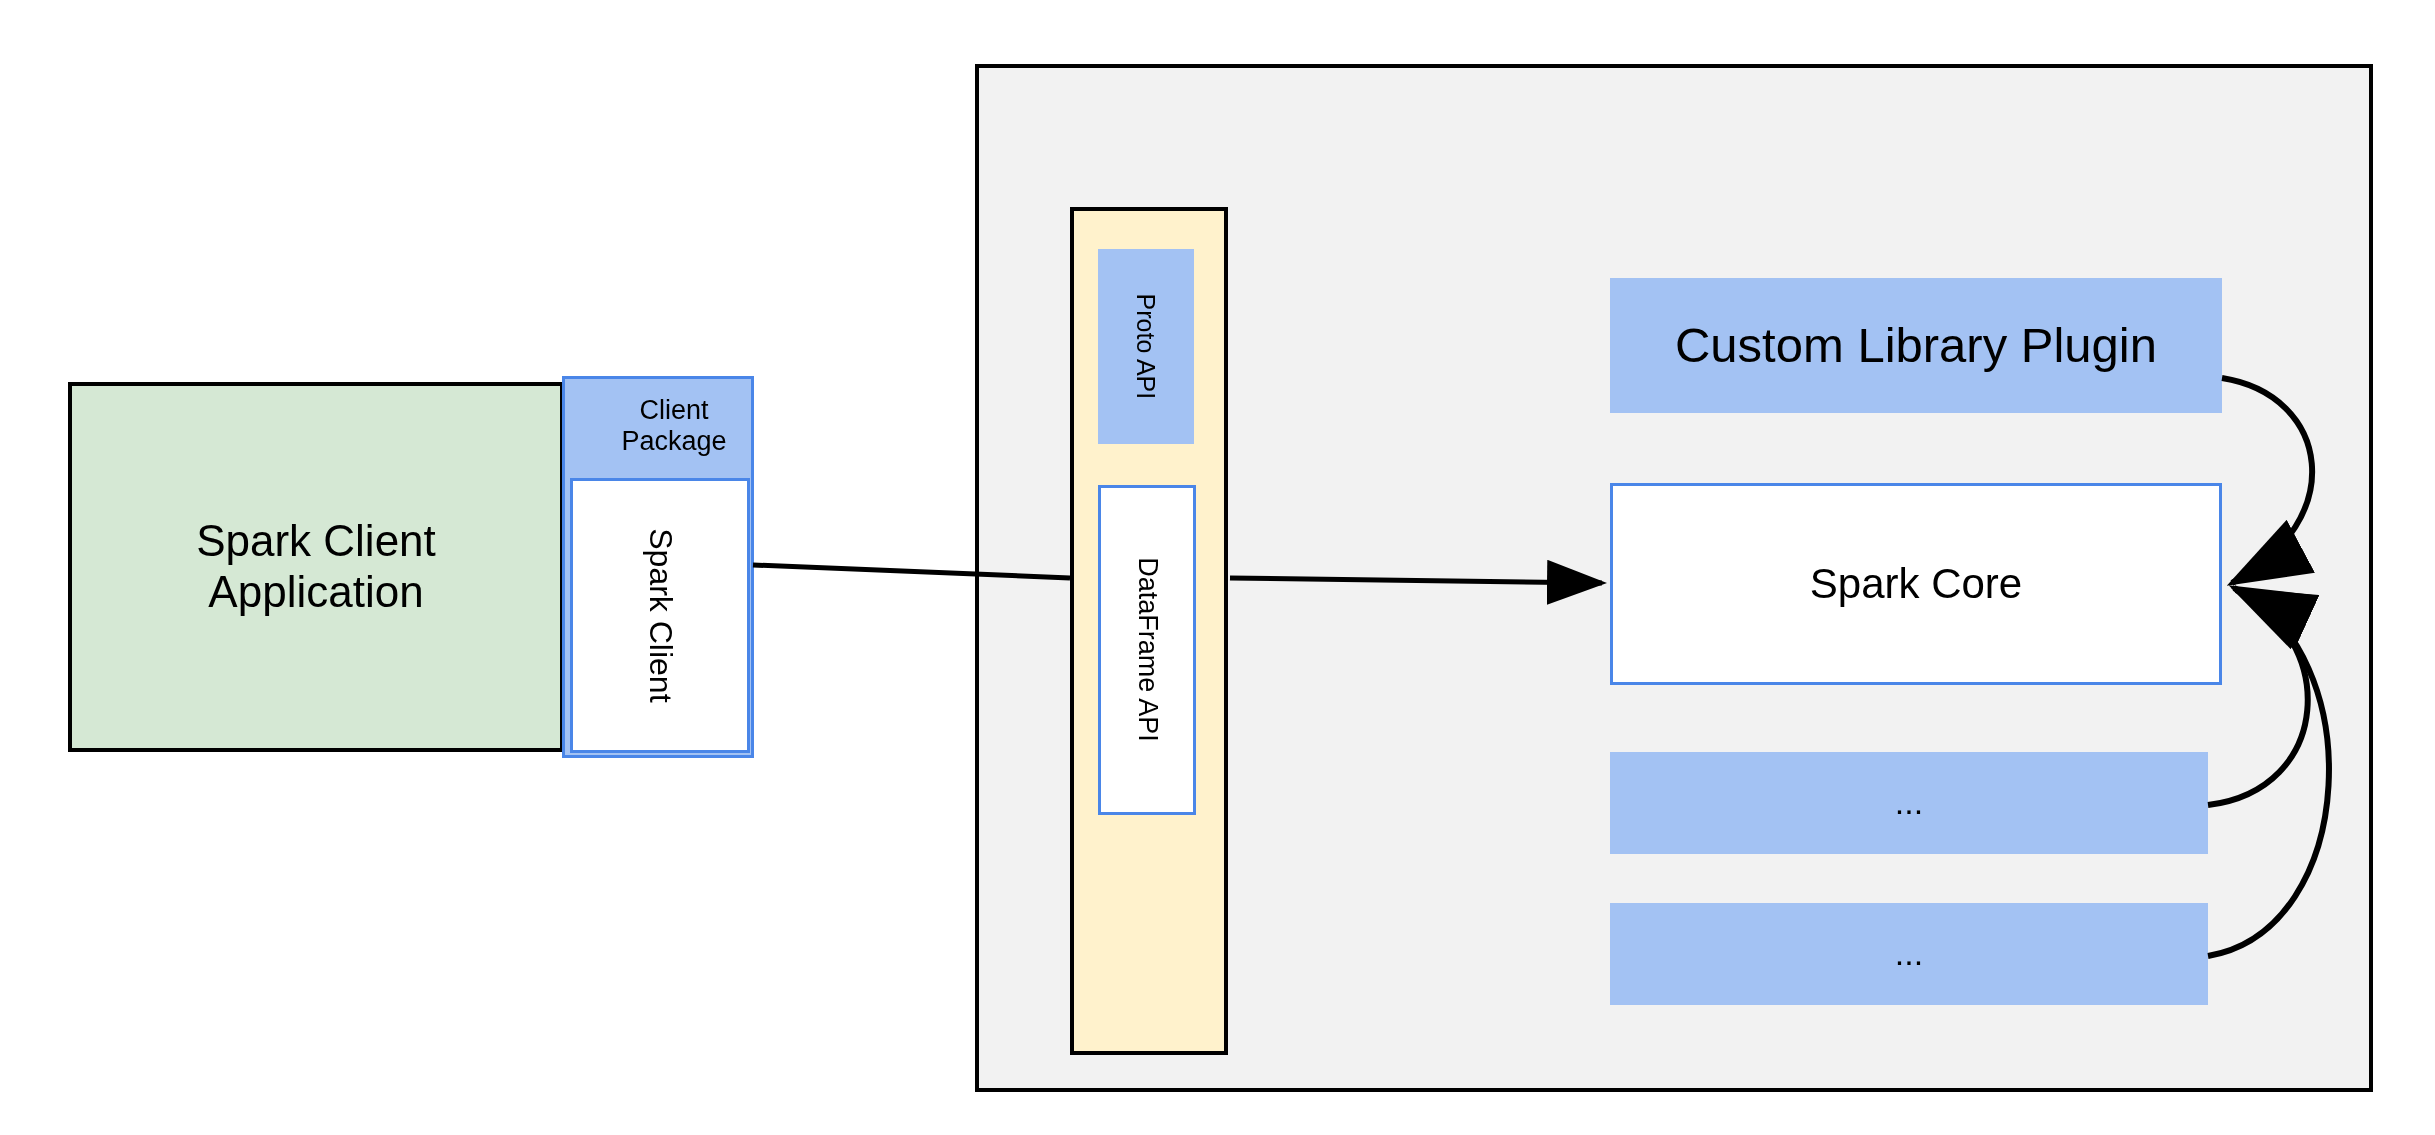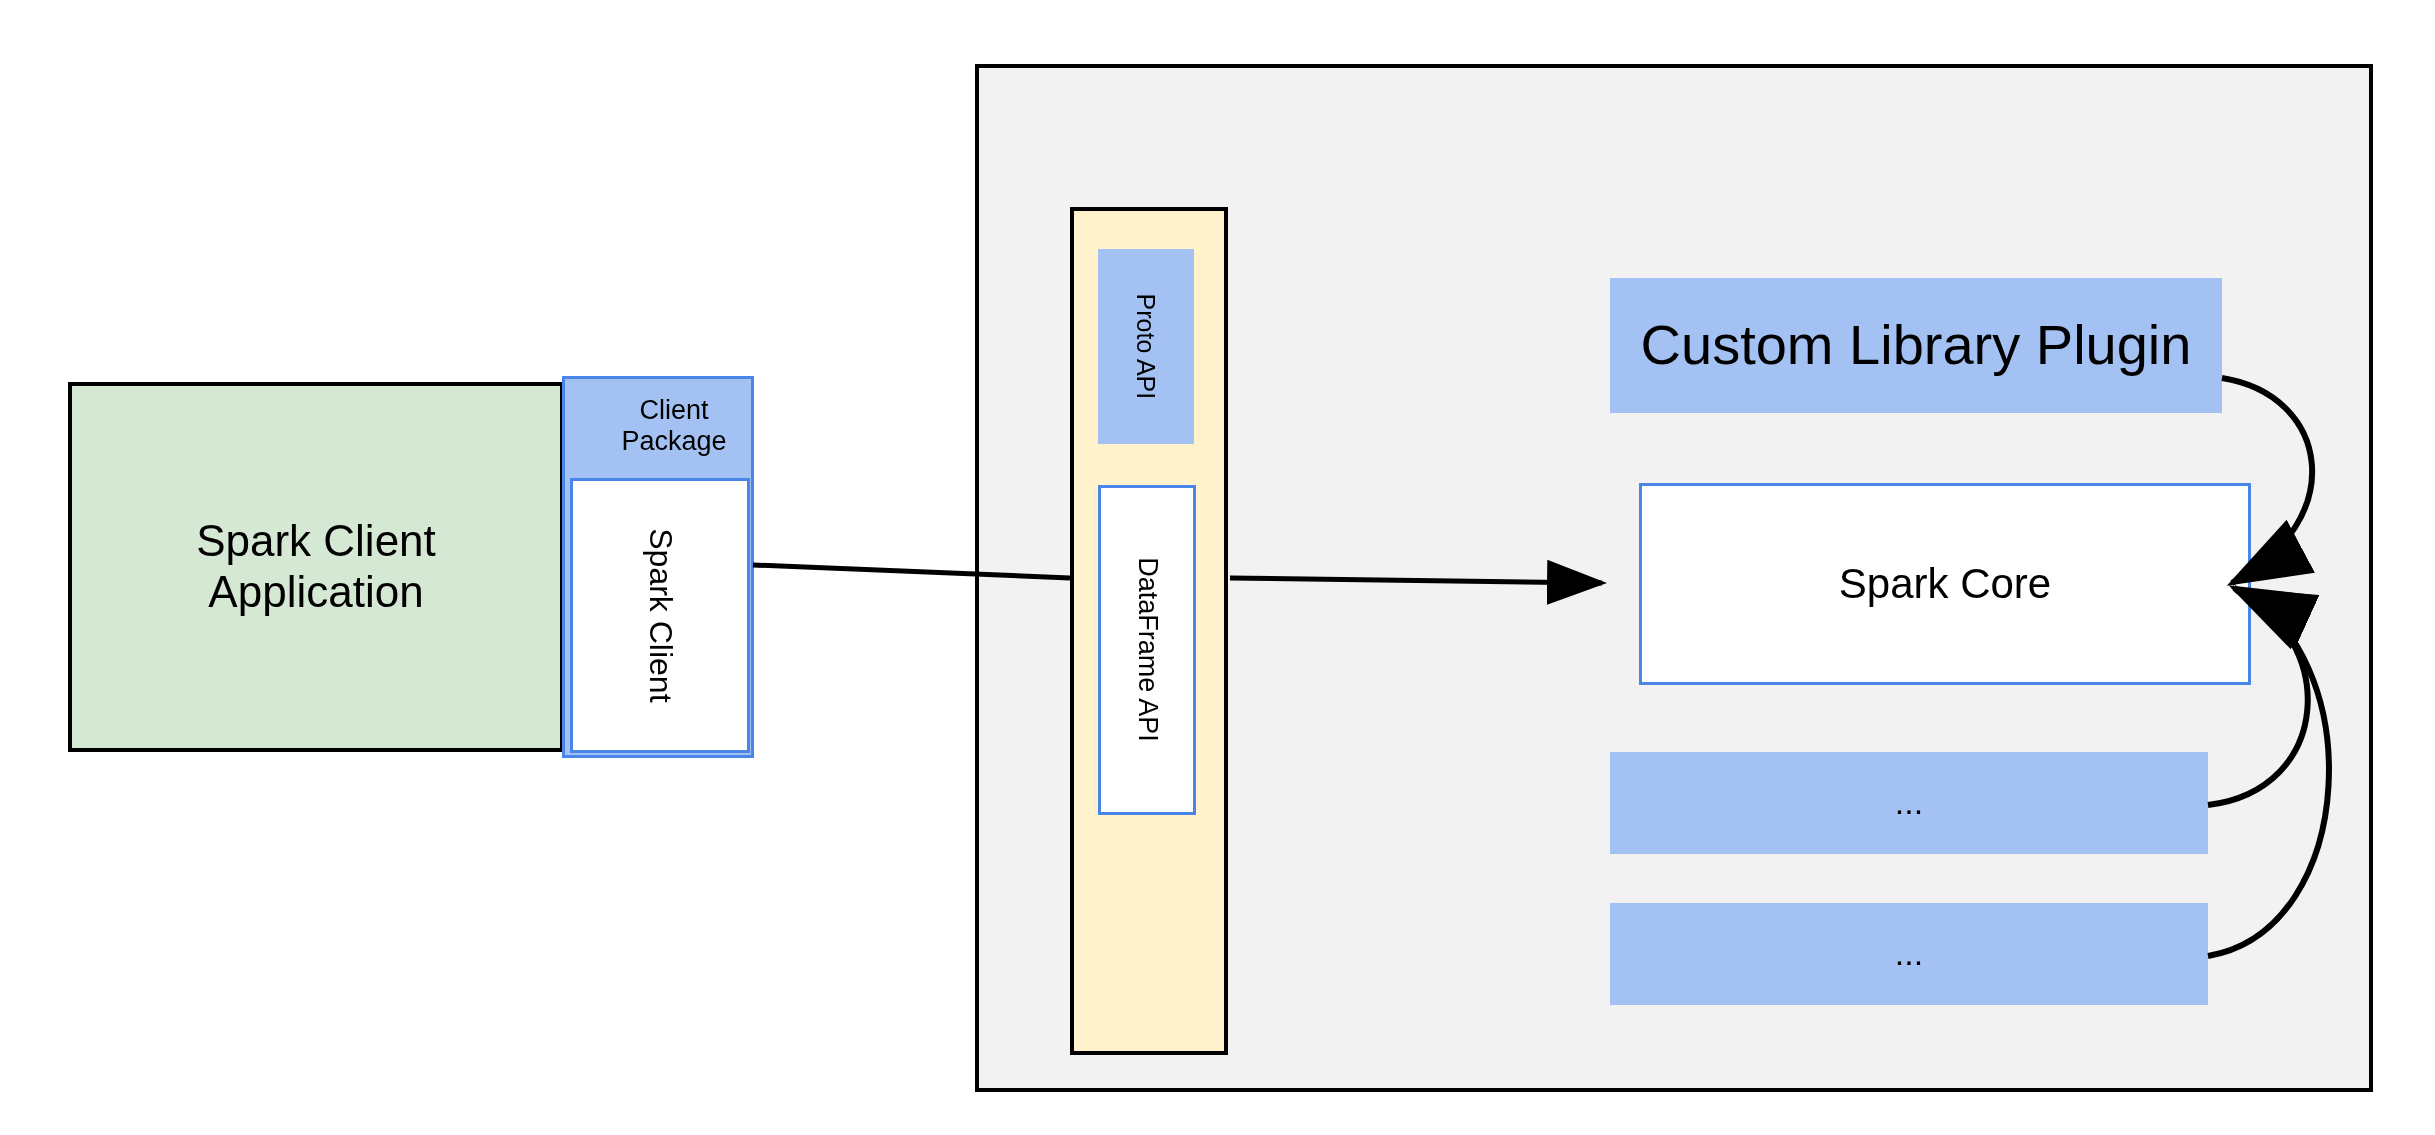--- a/index.html
+++ b/index.html
@@ -126,31 +126,30 @@
   #proto-api .vtxt, #dataframe-api .vtxt {
     transform: rotate(90deg);
     white-space: nowrap;
   }
 
   
   #custom-plugin {
     left: 1610px; top: 278px;
     width: 612px; height: 135px;
     background: #a3c2f3;
-    font-size: 56px;
+    font-size: 49px;
     z-index: 5;
   }
   #spark-core {
     left: 1610px; top: 483px;
     width: 612px; height: 202px;
     background: #ffffff;
     border: 3px solid #4a86e8;
     font-size: 42px;
     z-index: 5;
-    margin-left: 29px;
   }
   #dots-1 {
     left: 1610px; top: 752px;
     width: 598px; height: 102px;
     background: #a3c2f3;
     font-size: 34px;
     z-index: 5;
   }
   #dots-2 {
     left: 1610px; top: 903px;

